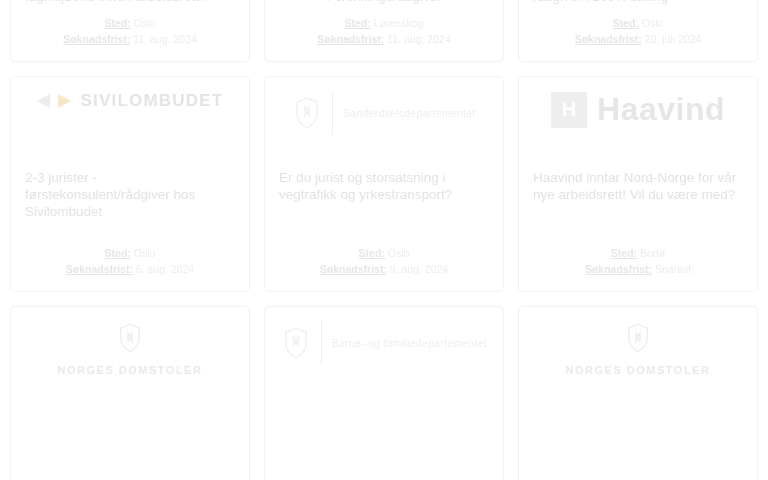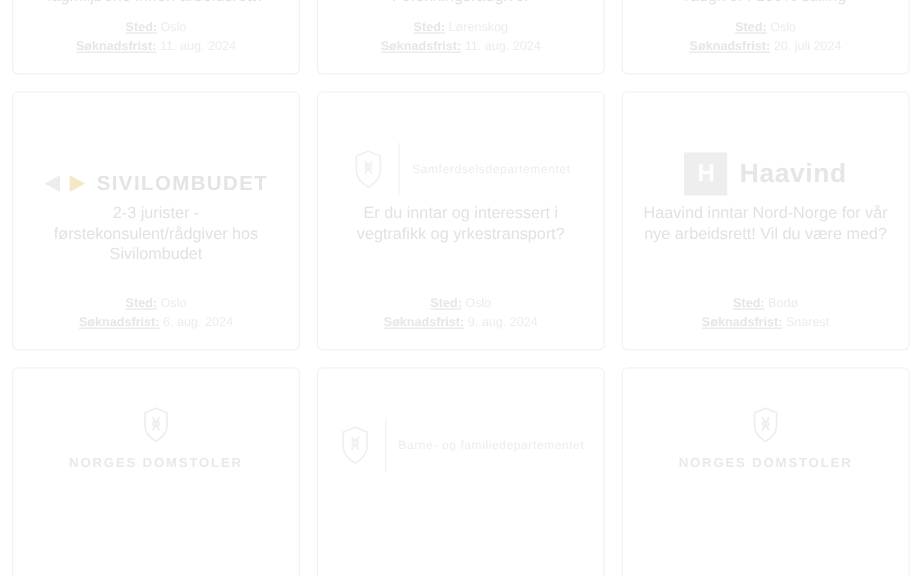--- a/index.html
+++ b/index.html
@@ -39,28 +39,27 @@
     display: flex;
     flex-direction: column;
     align-items: center;
     min-height: 124px;
   }
   .card.tall { min-height: 216px; }
   .logo-area {
     height: 72px;
     width: 100%;
     display: flex;
-    align-items: flex-end;
+    align-items: flex-start;
     justify-content: center;
     margin-bottom: 6px;
   }
   .card-title {
     font-size: 13.5px;
     line-height: 17px;
-    text-align: center;
     color: #e2e2e2;
     margin: 0 0 10px 0;
     max-width: 210px;
   }
   .meta {
     font-size: 10.5px;
     line-height: 16px;
     text-align: center;
     color: #ececec;
     margin: 0;
@@ -78,21 +77,21 @@
     align-items: center;
     justify-content: center;
     gap: 10px;
     opacity: 1;
   }
   .logo-text {
     color: #e6e6e6;
     letter-spacing: 0.5px;
   }
   .logo-sivil { font-size: 17px; font-weight: bold; letter-spacing: 1.2px; color: #e4e4e4; }
-  .logo-haavind { font-size: 22px; font-weight: bold; color: #e6e6e6; letter-spacing: 0.5px; }
+  .logo-haavind { font-size: 32px; font-weight: bold; color: #e6e6e6; letter-spacing: 0.5px; }
   .logo-dep { font-size: 10px; color: #ededed; text-align: left; line-height: 13px; }
   .logo-domstol { font-size: 11px; font-weight: bold; color: #e9e9e9; letter-spacing: 1.5px; text-align: center; line-height: 14px; }
   .divider-v {
     width: 1px;
     height: 44px;
     background: #f0f0f0;
   }
   .sivil-mark {
     width: 34px; height: 20px; position: relative;
   }
@@ -199,21 +198,21 @@
             <svg width="24" height="32" viewBox="0 0 24 32" aria-hidden="true">
               <path d="M12 1 L22 5 V17 C22 24 17 28 12 31 C7 28 2 24 2 17 V5 Z" fill="none" stroke="#f0f0f0" stroke-width="1.4"></path>
               <path d="M9 20 L15 9 M9 9 L15 20" stroke="#f0f0f0" stroke-width="1.4"></path>
               <circle cx="12" cy="14" r="2.6" fill="none" stroke="#f0f0f0" stroke-width="1.2"></circle>
             </svg>
           </div>
           <div class="divider-v"></div>
           <span class="logo-text logo-dep">Samferdselsdepartementet</span>
         </div>
       </div>
-      <p class="card-title">Er du inntar og interessert i vegtrafikk og yrkestransport?</p>
+      <p class="card-title">Er du jurist og storsatsning i vegtrafikk og yrkestransport?</p>
       <div class="spacer"></div>
       <p class="meta">
         <span class="lbl">Sted:</span>
         <span>Oslo</span>
       </p>
       <p class="meta">
         <span class="lbl">Søknadsfrist:</span>
         <span>9. aug. 2024</span>
       </p>
     </div>

